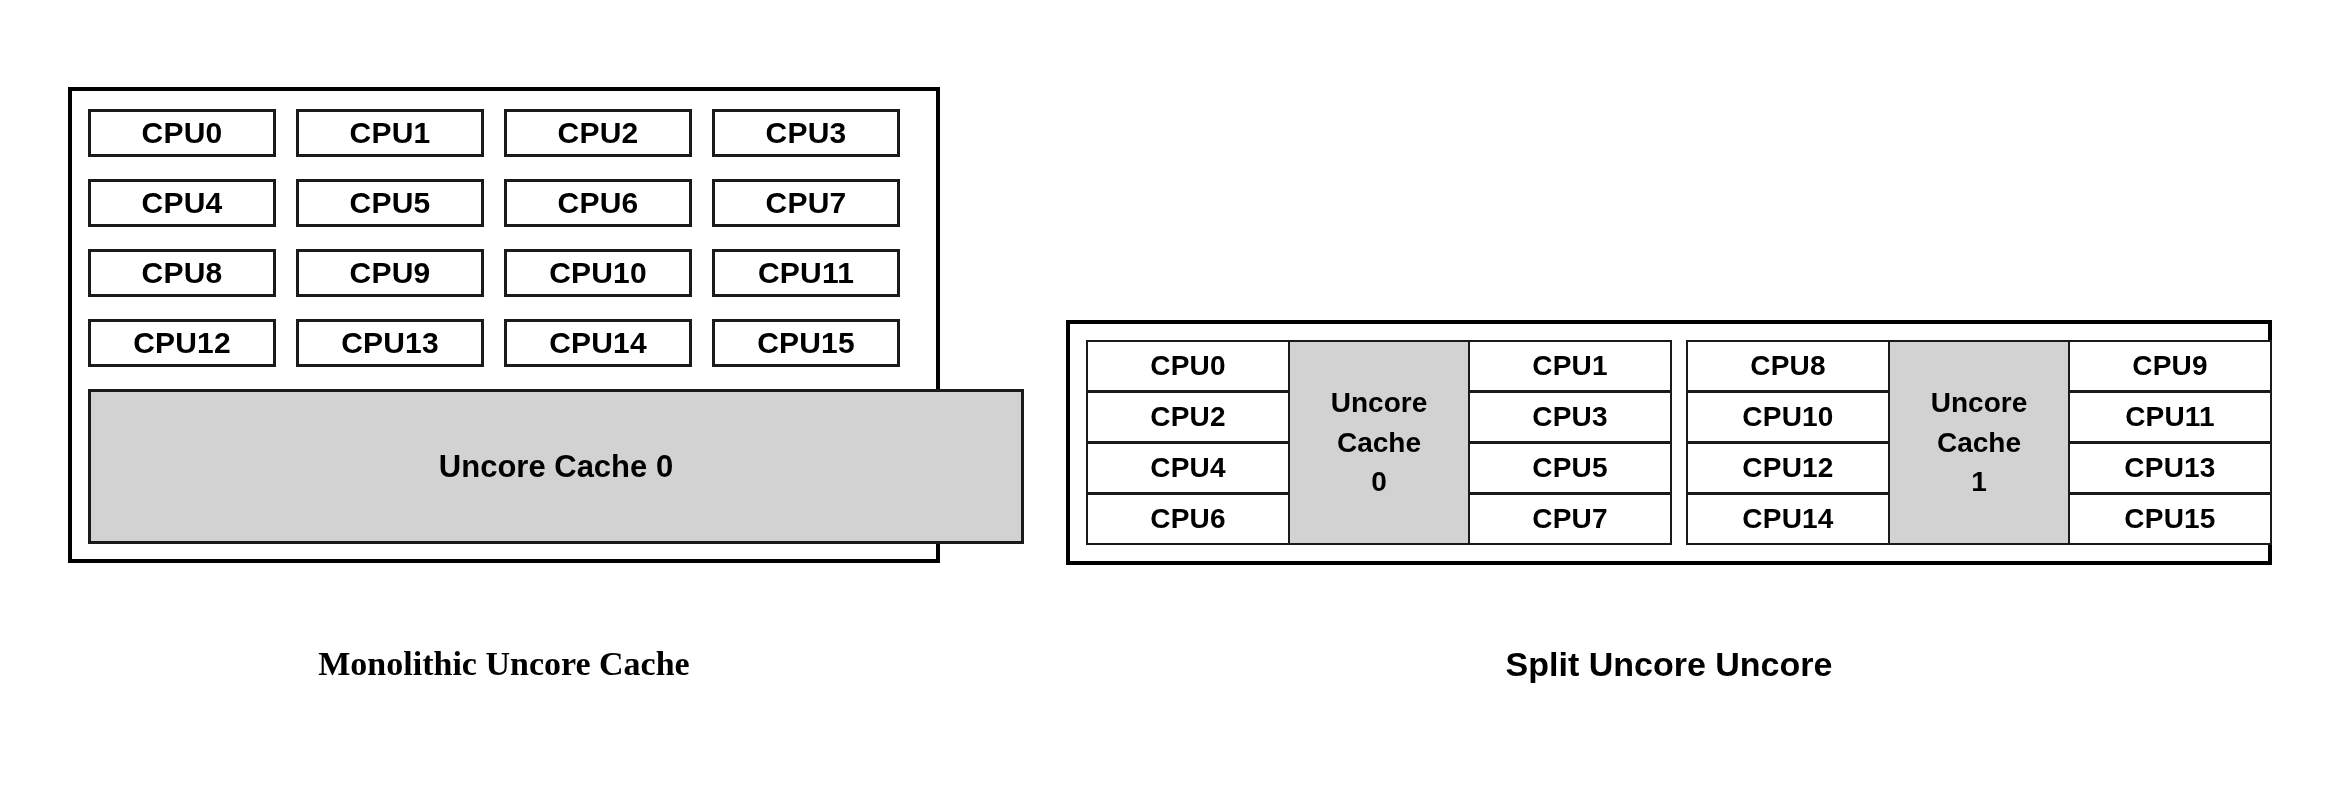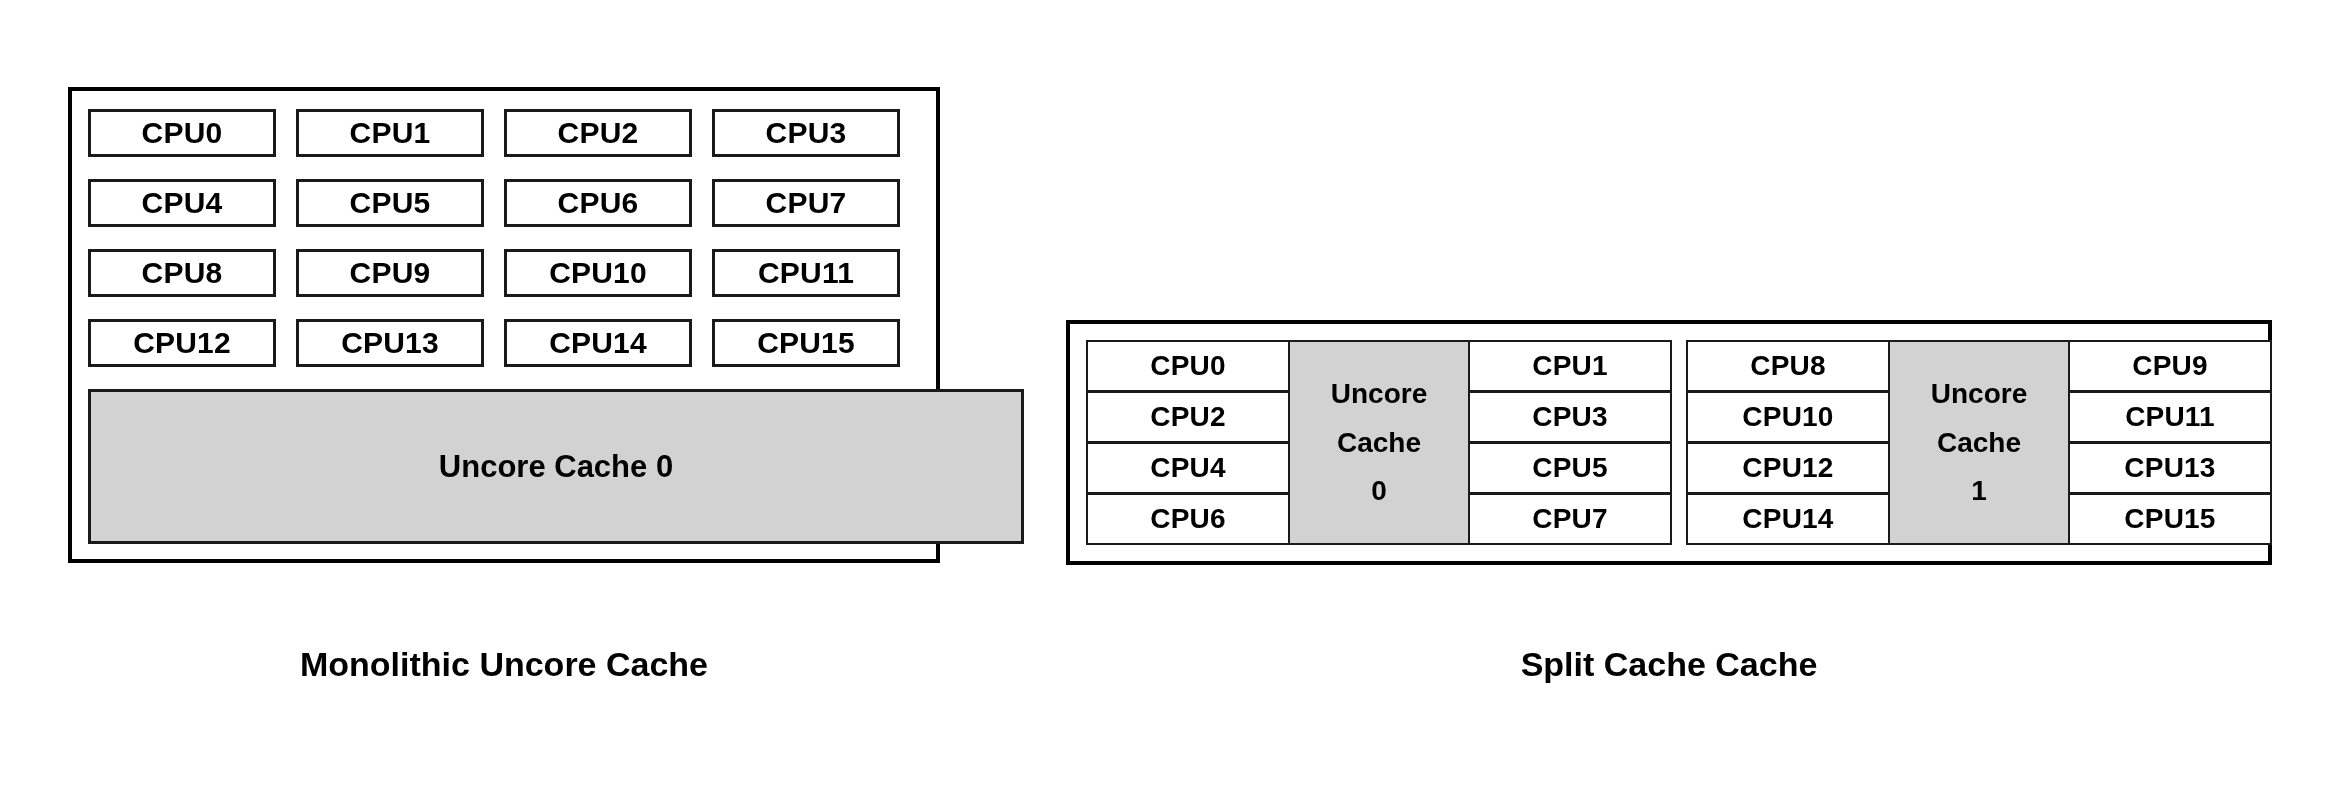--- a/index.html
+++ b/index.html
@@ -93,25 +93,24 @@
 
   .split-half .cache-box {
     left: 202px;
     top: 0px;
     width: 182px;
     height: 205px;
     font-size: 28px;
     border-width: 2px;
     flex-direction: column;
     line-height: 1.42;
-    gap: 9px;
   }
 
   
-  #caption-monolithic { left: 68px;  top: 645px; width: 872px;  font-size: 34px; }
+  #caption-monolithic { left: 68px;  top: 645px; width: 872px;  font-size: 34px; font-family: Liberation Serif, serif; }
   #caption-split      { left: 1066px; top: 645px; width: 1206px; font-size: 34px; }
 </style>
 </head>
 <body>
 
 <div class="figure" id="monolithic-figure">
 
   <div class="outer-frame"></div>
 
   <div class="cpu-box" style="left:20px;  top:22px;">CPU0</div>
@@ -183,13 +182,13 @@
 
     <div class="cpu-col-right">
       <div class="cpu-box" style="top:0px;">CPU9</div>
       <div class="cpu-box" style="top:51px;">CPU11</div>
       <div class="cpu-box" style="top:102px;">CPU13</div>
       <div class="cpu-box" style="top:153px;">CPU15</div>
     </div>
   </div>
 </div>
 
-<div class="caption" id="caption-split">Split Cache Cache</div>
+<div class="caption" id="caption-split">Split Uncore Uncore</div>
 
 </body></html>

